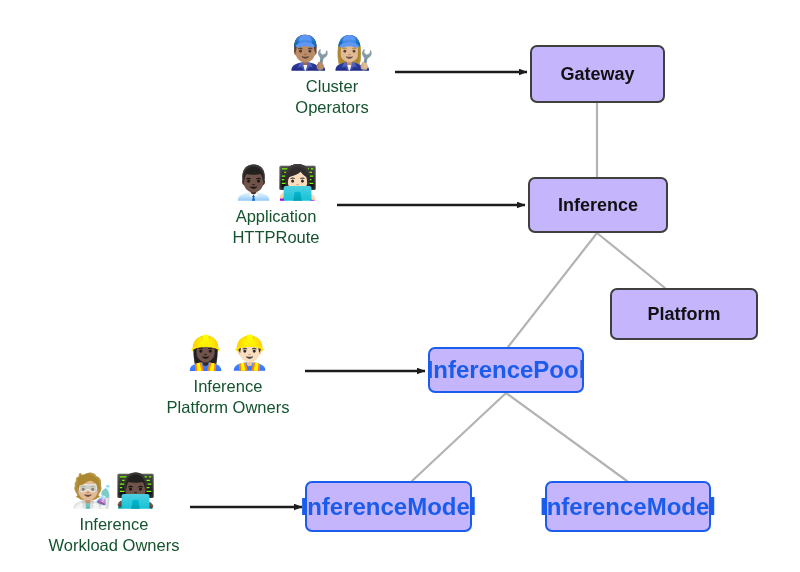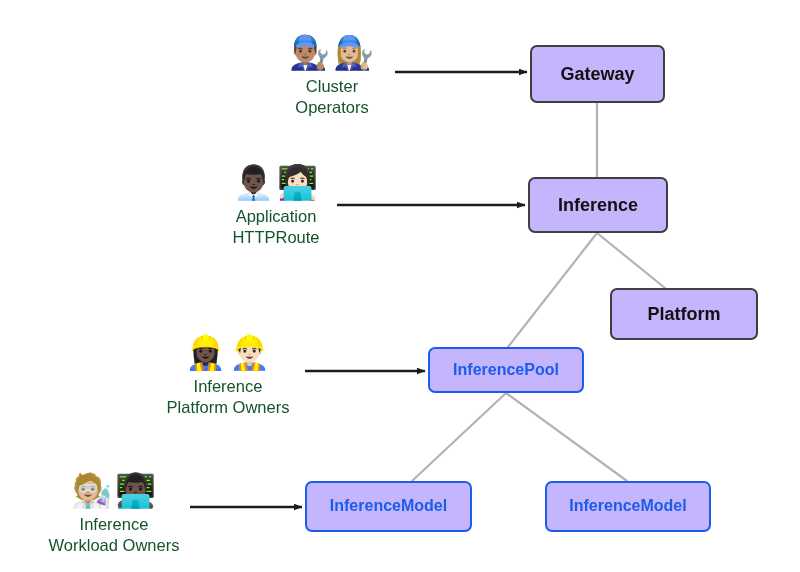--- a/index.html
+++ b/index.html
@@ -44,21 +44,21 @@
     color: #111111;
     font-weight: bold;
     font-size: 18px;
   }
   .node-crd {
     border: 2.5px solid #1a5ceb;
   }
   .node-crd .node-label {
     color: #1a5ceb;
     font-weight: bold;
-    font-size: 16px;
+    font-size: 24px;
   }
   .persona {
     position: absolute;
     box-sizing: border-box;
     display: flex;
     flex-direction: column;
     align-items: center;
     justify-content: flex-start;
   }
   .persona-icons {

